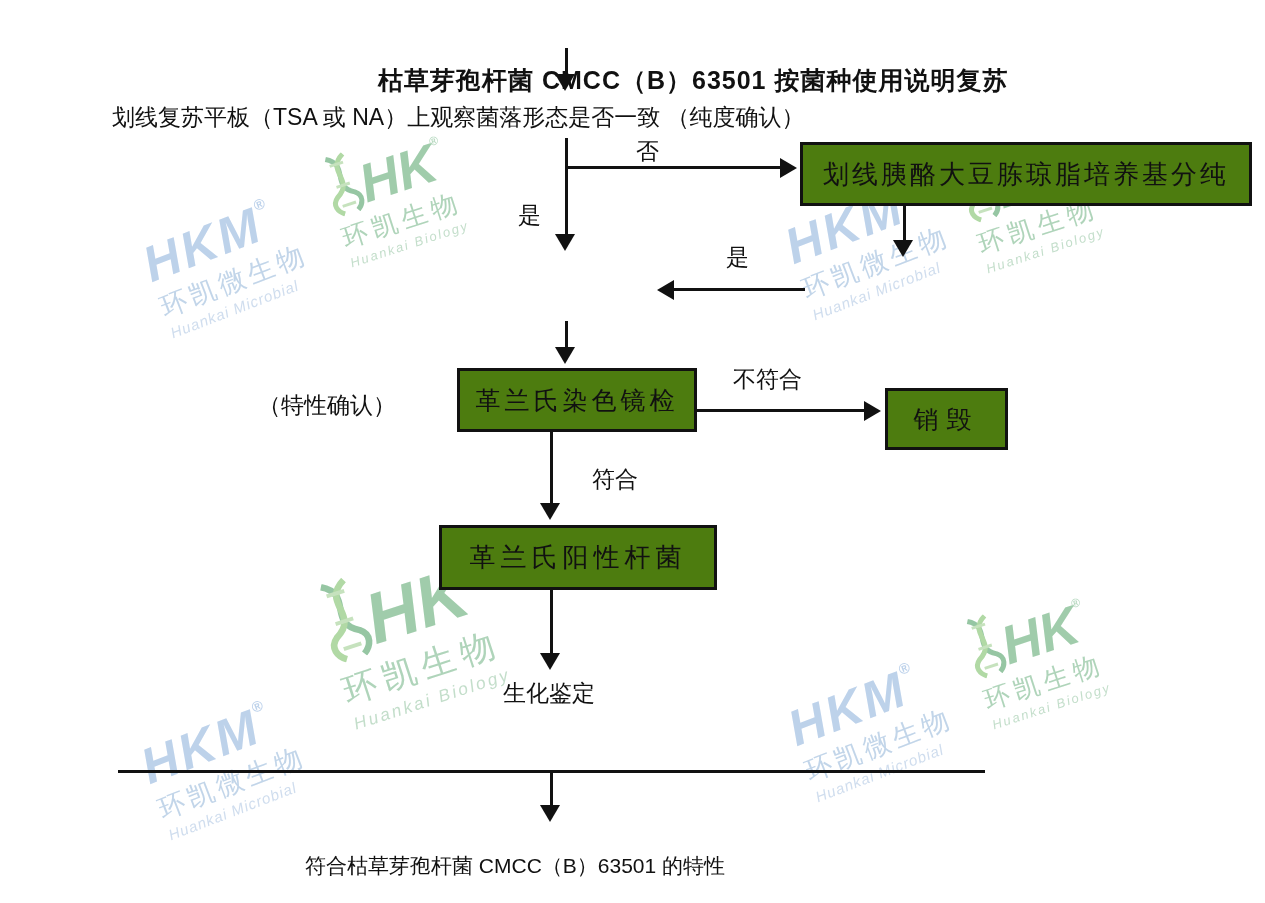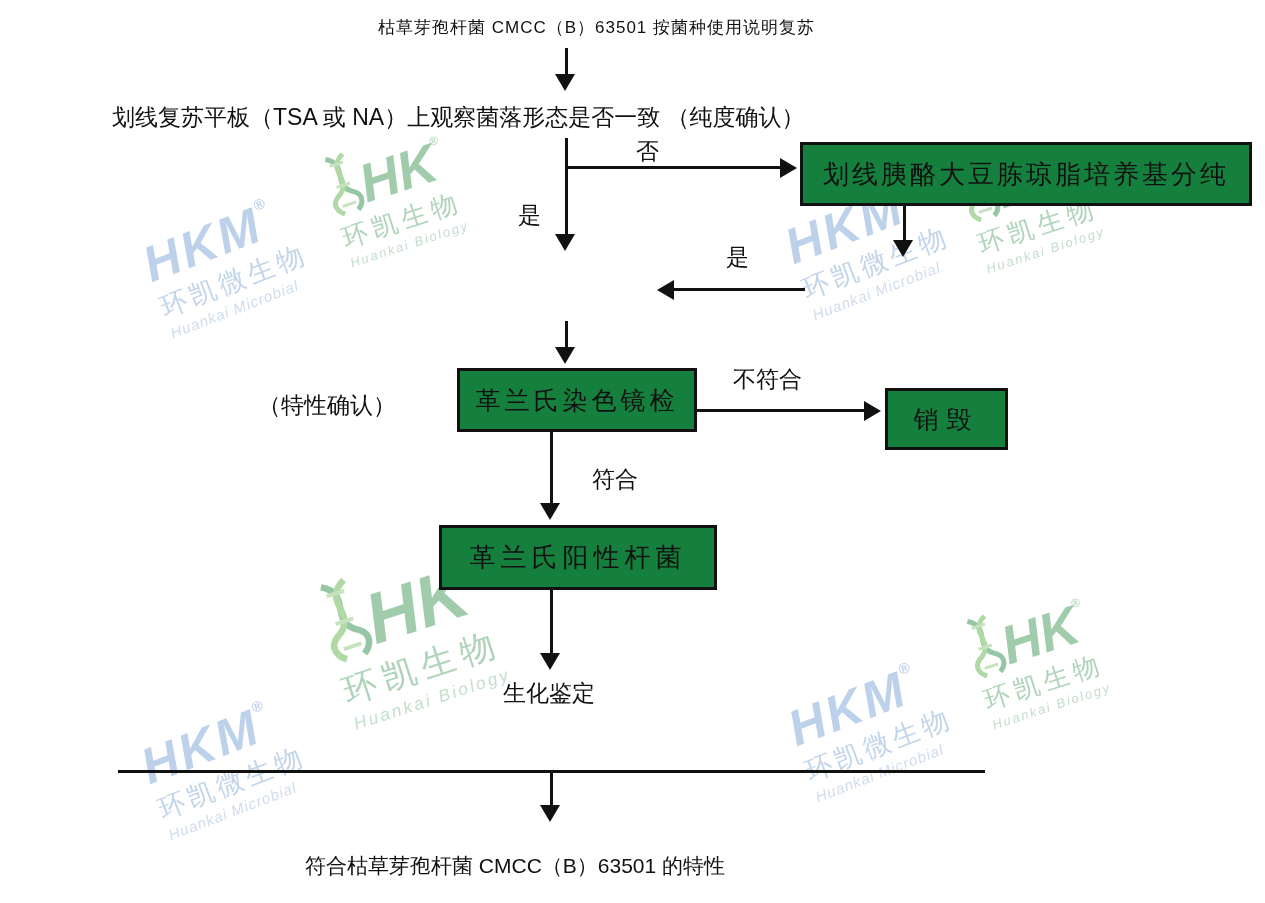--- a/index.html
+++ b/index.html
@@ -22,25 +22,25 @@
   .wm-bhk .en{font-size:13px;font-style:italic;color:#b5d6be;letter-spacing:2px;}
   .wm-lg{transform:rotate(-18deg) scale(1.32);transform-origin:top left;}
   .vline{position:absolute;width:3px;background:#111;z-index:2;}
   .hline{position:absolute;height:3px;background:#111;z-index:2;}
   .ah-down{position:absolute;width:0;height:0;z-index:2;
     border-left:10px solid transparent;border-right:10px solid transparent;border-top:17px solid #111;}
   .ah-right{position:absolute;width:0;height:0;z-index:2;
     border-top:10px solid transparent;border-bottom:10px solid transparent;border-left:17px solid #111;}
   .ah-left{position:absolute;width:0;height:0;z-index:2;
     border-top:10px solid transparent;border-bottom:10px solid transparent;border-right:17px solid #111;}
-  .node{position:absolute;z-index:2;border:3px solid #111;background:#15803d;
+  .node{position:absolute;z-index:2;border:3px solid #111;background:#4d7c0f;
     display:flex;align-items:center;justify-content:center;
     font-size:25px;letter-spacing:4px;white-space:nowrap;}
   .lbl{position:absolute;z-index:2;font-size:23px;white-space:nowrap;}
-  .title{position:absolute;z-index:2;font-size:17px;font-weight:normal;white-space:nowrap;letter-spacing:1px;}
+  .title{position:absolute;z-index:2;font-size:25px;font-weight:bold;white-space:nowrap;letter-spacing:1px;margin-top:48px;}
 </style>
 </head>
 <body>
 
 <div id="canvas">
 
   <div class="wm wm-hkm" style="left:150px;top:212px;">
     <div class="big"><span>HKM</span><span class="reg">®</span></div>
     <div class="cn">环凯微生物</div>
     <div class="en">Huankai Microbial</div>

